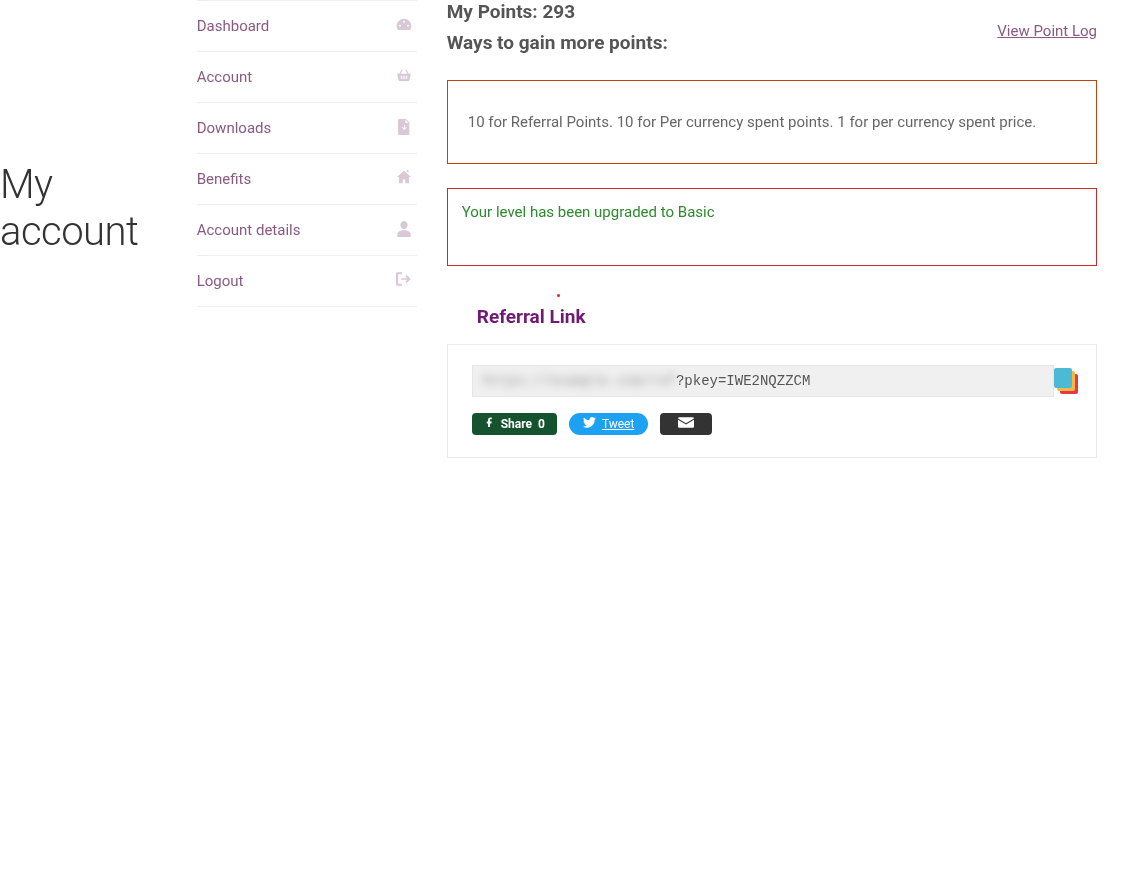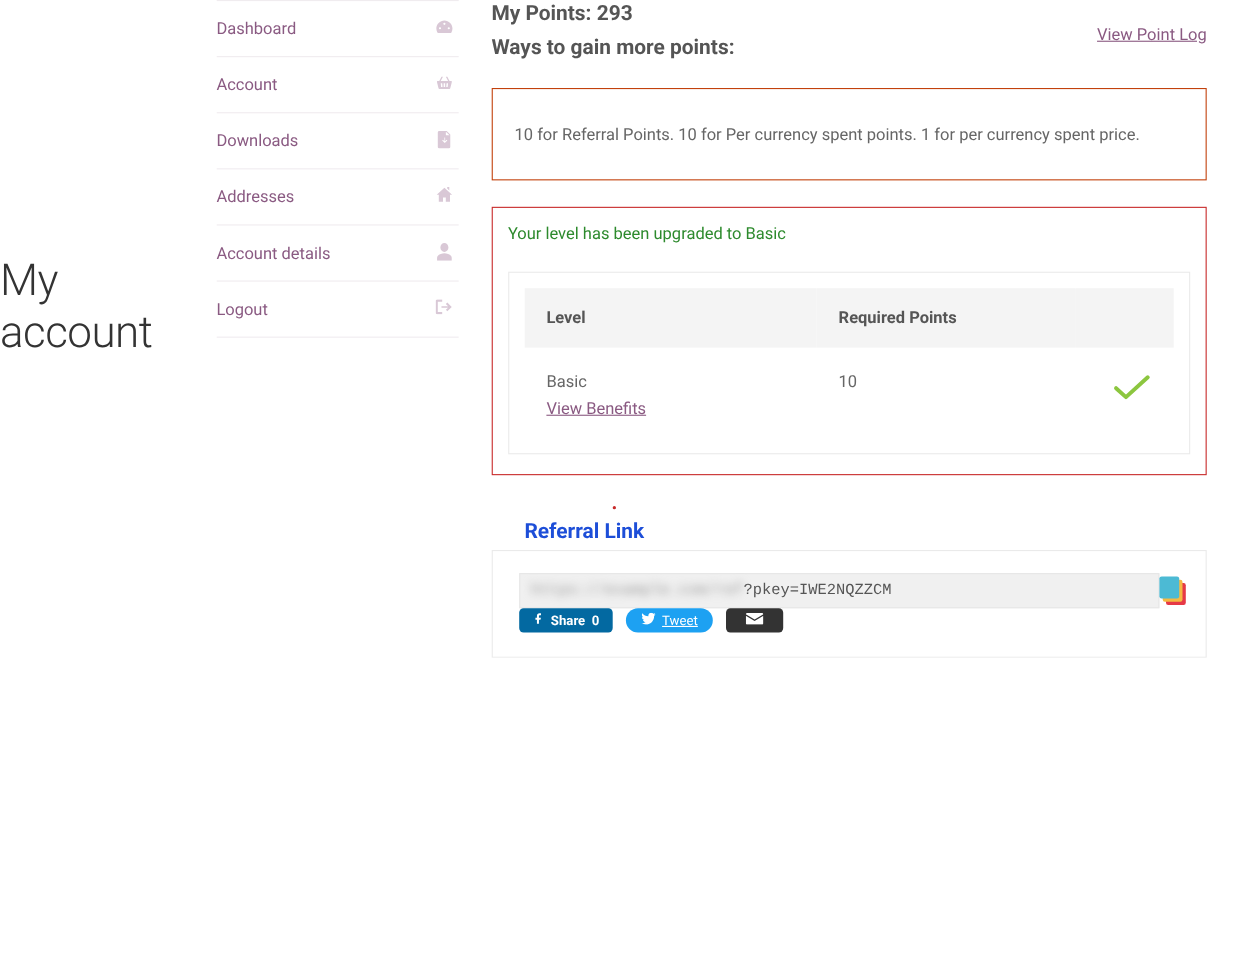--- a/index.html
+++ b/index.html
@@ -123,31 +123,32 @@
   margin-top: 6px;
 }
 .check-icon svg { width: 36px; height: 28px; }
 .red-dot {
   width: 3px; height: 3px; background: #c82a2a; border-radius: 50%;
   margin: 28px 0 8px 110px;
 }
 .referral-title {
   font-size: 19px;
   font-weight: 700;
-  color: #1d4ed8;
+  color: #701a75;
   margin-left: 30px;
-  margin-bottom: 6px;
+  margin-bottom: 16px;
 }
 .referral-card {
   border: 1px solid #eaeaea;
   padding: 20px 18px 22px 24px;
 }
 .ref-row {
   display: flex;
   align-items: center;
+  margin-bottom: 16px;
 }
 .ref-input {
   flex: 1;
   background: #f0f0f0;
   border: 1px solid #e6e6e6;
   padding: 7px 10px;
   font-family: "Courier New", monospace;
   font-size: 14px;
   color: #555;
 }
@@ -161,21 +162,21 @@
 .copy-icon .sheet { position: absolute; width: 18px; height: 20px; border-radius: 2px; }
 .copy-icon .s1 { background:#e63946; right:0; top:6px; }
 .copy-icon .s2 { background:#f4b942; right:3px; top:3px; }
 .copy-icon .s3 { background:#4cbad4; right:6px; top:0; }
 .social-row { display: flex; gap: 12px; }
 .btn-pill {
   display: inline-flex; align-items: center; gap: 6px;
   height: 22px; border-radius: 4px; padding: 0 12px;
   color: #fff; font-size: 12px; font-weight: 700; cursor: pointer;
 }
-.fb { background:#0369a1; }
+.fb { background:#14532d; }
 .tw { background:#1da1f2; border-radius: 11px; padding: 0 14px; font-weight:400; }
 .tw .lbl { text-decoration: underline; }
 .em { background:#333; padding: 0 18px; }
 </style>
 </head>
 <body>
 
 <div class="container">
   <h1 class="page-title">My account</h1>
 
@@ -200,21 +201,21 @@
         </li>
         <li>
           <a>Downloads</a>
           <span class="icon">
             <svg width="14" height="16" viewBox="0 0 20 24">
                 <path fill="currentColor" d="M3 0h10l5 5v17c0 1-.9 2-2 2H3c-1 0-2-1-2-2V2c0-1 1-2 2-2zm9 1v5h5l-5-5zM10 9v5l-2-2-1 1 3.5 3.5L14 13l-1-1-2 2V9h-1z"></path>
               </svg>
           </span>
         </li>
         <li>
-          <a>Addresses</a>
+          <a>Benefits</a>
           <span class="icon">
             <svg width="16" height="14" viewBox="0 0 24 22">
                 <path fill="currentColor" d="M12 1L1 11h3v10h6v-6h4v6h6V11h3L12 1zm7-1h-3v2.3L19 5V0z"></path>
               </svg>
           </span>
         </li>
         <li>
           <a>Account details</a>
           <span class="icon">
             <svg width="14" height="16" viewBox="0 0 20 24">
@@ -241,47 +242,20 @@
           </h3>
           <h3>Ways to gain more points:</h3>
         </div>
         <a href="#" class="view-log">View Point Log</a>
       </div>
 
       <div class="ways-box">10 for Referral Points. 10 for Per currency spent points. 1 for per currency spent price.</div>
 
       <div class="membership-wrap">
         <div class="upgrade-msg">Your level has been upgraded to Basic</div>
-        <div class="mem-card">
-          <table class="mem-table">
-            <thead>
-              <tr>
-                <th style="width:45%">Level</th>
-                <th style="width:40%">Required Points</th>
-                <th style="width:15%"></th>
-              </tr>
-            </thead>
-            <tbody>
-              <tr>
-                <td>
-                  <span>Basic</span><br>
-                  <a href="#" class="view-benefits">View Benefits</a>
-                </td>
-                <td>10</td>
-                <td style="text-align:right">
-                  <span class="check-icon">
-                    <svg viewBox="0 0 40 30">
-                        <path d="M4 16 L14 25 L36 5" stroke="#8cc63f" stroke-width="4" fill="none" stroke-linecap="round" stroke-linejoin="round"></path>
-                      </svg>
-                  </span>
-                </td>
-              </tr>
-            </tbody>
-          </table>
-        </div>
       </div>
 
       <div class="red-dot"></div>
 
       <h3 class="referral-title">Referral Link</h3>
       <div class="referral-card">
         <div class="ref-row">
           <div class="ref-input">
             <span class="ref-blur">https://example.com/ref</span><span>?pkey=IWE2NQZZCM</span>
           </div>

